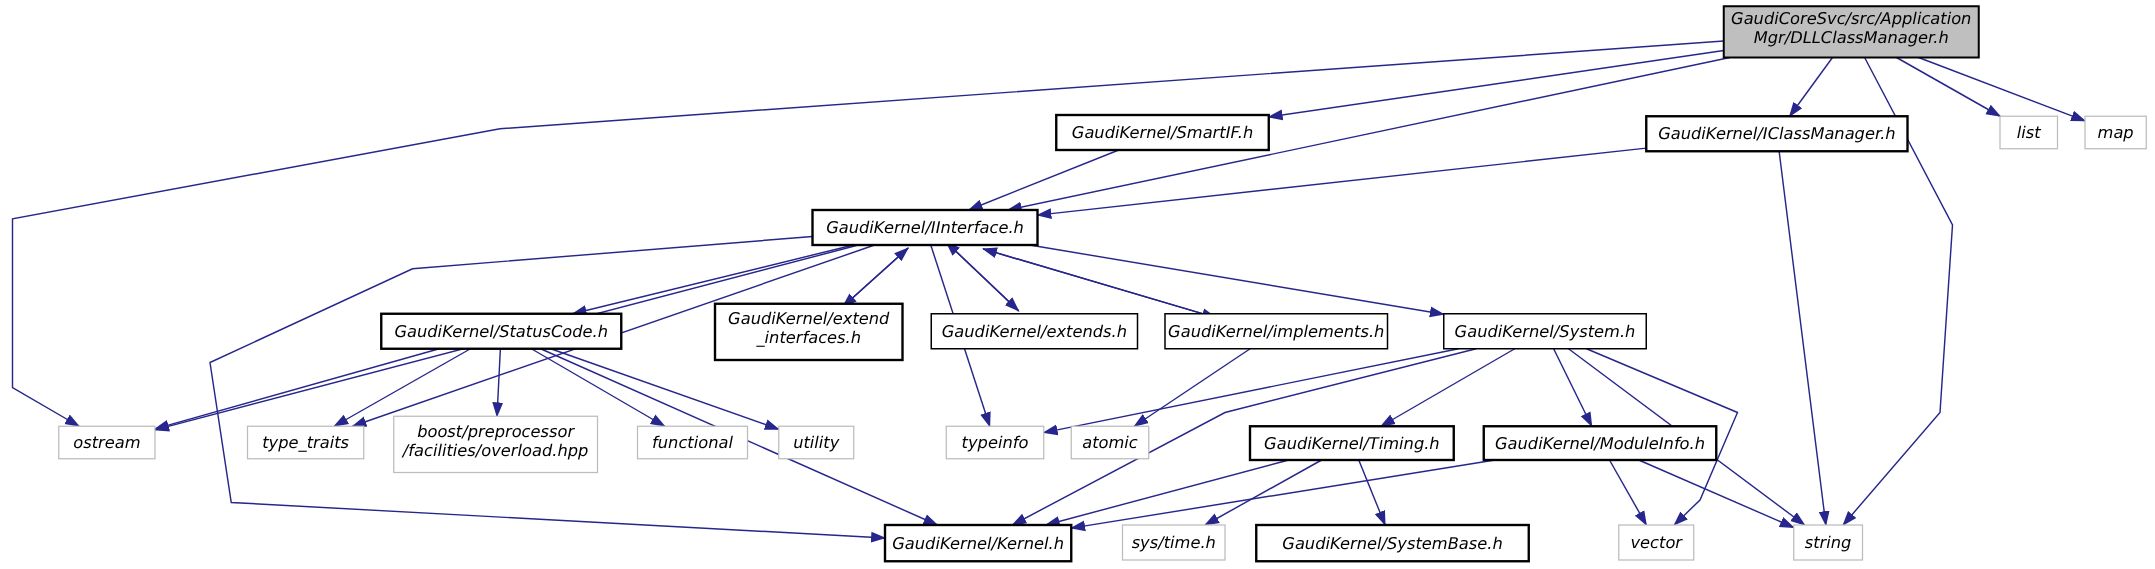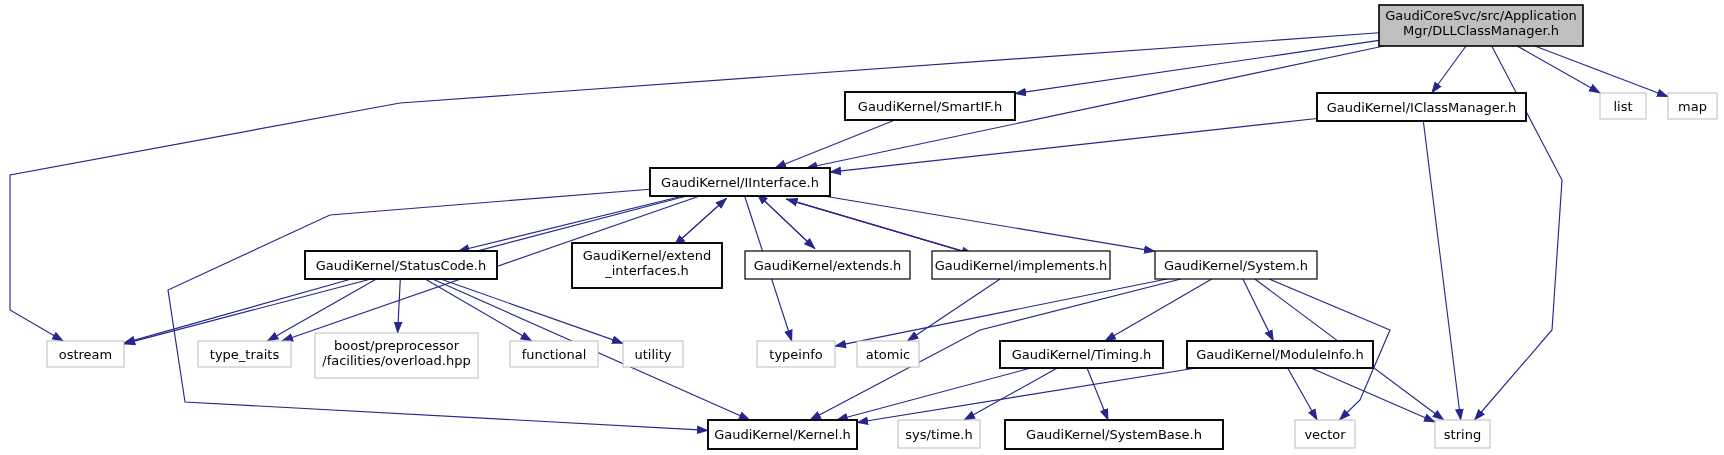--- a/index.html
+++ b/index.html
@@ -6,20 +6,21 @@
     margin: 0;
     padding: 0;
     background: #ffffff;
   }
   #canvas {
     position: relative;
     width: 1724px;
     height: 455px;
     background: #ffffff;
     font-family: "DejaVu Sans", "Liberation Sans", sans-serif;
+    font-style: italic;
   }
   svg { display: block; }
   .edge {
     fill: none;
     stroke-width: 1.15;
   }
   .node-rect { }
   .node-label {
     font-family: "DejaVu Sans", "Liberation Sans", sans-serif;
     font-size: 13px;

